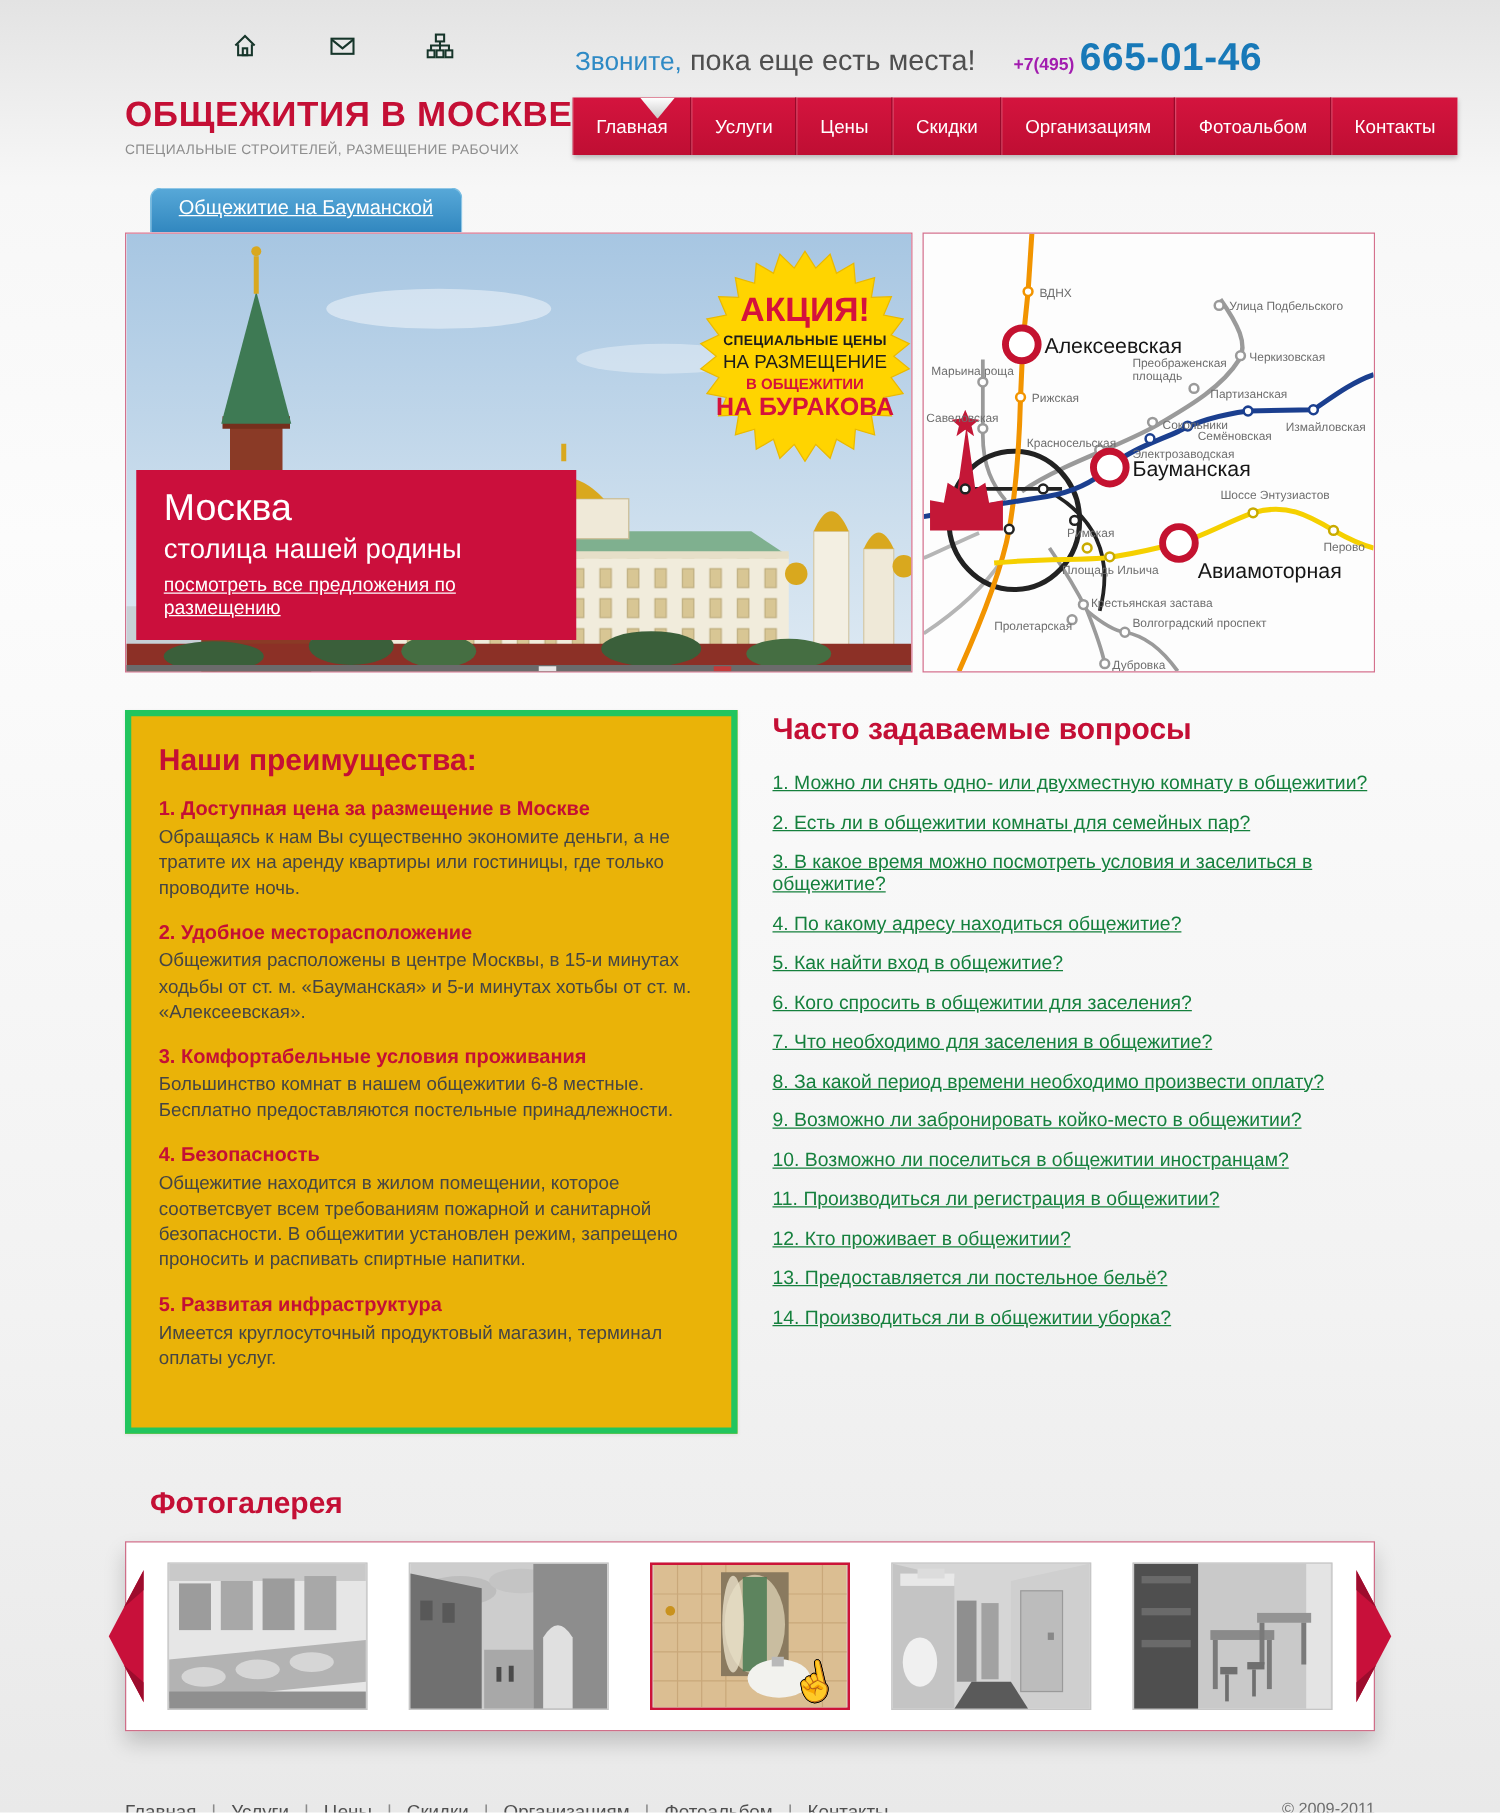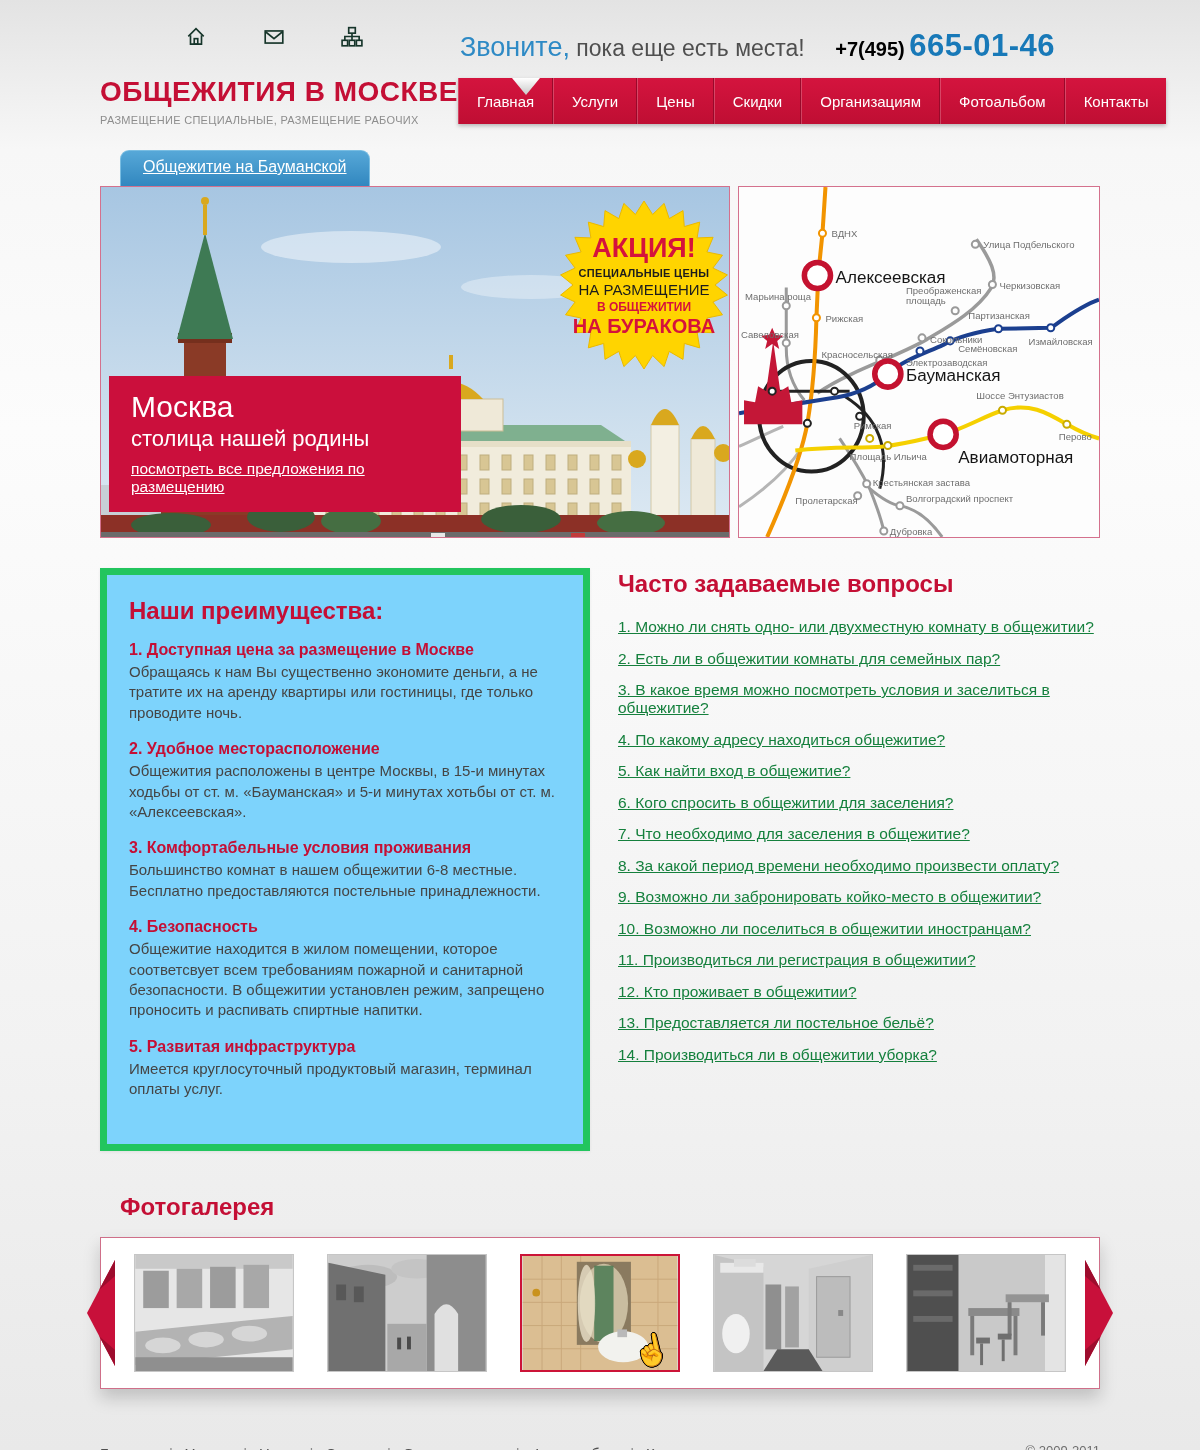--- a/index.html
+++ b/index.html
@@ -13,23 +13,23 @@
 
   
   .header { display:flex; }
   .header-left { width:360px; padding-top:6px; }
   .quick-icons { display:flex; gap:56px; padding-left:85px; height:26px; align-items:center; }
   .quick-icons a { display:inline-block; line-height:0; cursor:pointer; }
   .site-logo { margin-top:26px; font-size:28px; font-weight:bold; color:#c40f35; letter-spacing:0.5px; white-space:nowrap; }
   .logo-sub { margin-top:6px; font-size:11px; color:#8d8d8d; letter-spacing:0.3px; white-space:nowrap; }
   .header-right { flex:1; margin-left:0; }
   .call-line { padding:10px 0 0 2px; white-space:nowrap; }
-  .call-accent { font-size:27px; color:#2e8ac5; }
+  .call-accent { font-size:21px; color:#2e8ac5; }
   .call-rest { font-size:23px; color:#4f4f4f; }
-  .phone-prefix { font-size:20px; font-weight:bold; color:#000000; margin-left:26px; }
+  .phone-prefix { font-size:14px; font-weight:bold; color:#a21caf; margin-left:26px; }
   .phone-number { font-size:31px; font-weight:bold; color:#1879b8; letter-spacing:0.5px; }
   .main-nav { position:relative; margin-top:14px; height:46px; display:flex; align-items:stretch;
     background:linear-gradient(180deg,#d4143e,#bf0e33); box-shadow:0 2px 4px rgba(0,0,0,0.25); }
   .nav-notch { position:absolute; top:0; left:54px; width:28px; height:17px;
     background:linear-gradient(180deg,#ffffff,#c9c9c9); clip-path:polygon(0 0,100% 0,50% 100%); z-index:3; }
   .nav-item { display:flex; align-items:center; padding:0 18px; color:#fff; font-size:15px; cursor:pointer;
     border-left:1px solid rgba(255,255,255,0.22); border-right:1px solid #99092a; }
   .nav-item:first-child { border-left:none; }
   .nav-item:last-child { border-right:none; }
 
@@ -52,21 +52,21 @@
   .badge-l4 { font-size:12px; font-weight:bold; color:#d5123c; margin-top:2px; }
   .badge-l5 { font-size:20px; font-weight:bold; color:#d5123c; margin-top:1px; }
   .hero-caption { position:absolute; left:8px; bottom:25px; width:352px; background:#cb0f3c; color:#fff; padding:14px 20px 16px 22px; }
   .hero-title { font-size:30px; }
   .hero-sub { font-size:22px; margin-top:2px; }
   .hero-link { display:inline-block; margin-top:8px; font-size:15.5px; color:#fff; text-decoration:underline; cursor:pointer; }
   .map-box { width:362px; height:352px; border:1px solid #d4718d; background:#fff; overflow:hidden; }
 
   
   .columns { display:flex; margin-top:30px; align-items:flex-start; }
-  .adv-box { width:490px; background:#7dd3fc; border:7px solid #22c55e; box-shadow:0 1px 3px rgba(0,0,0,0.07); padding:22px 20px 28px 22px; min-height:468px; }
+  .adv-box { width:490px; background:#eab308; border:5px solid #22c55e; box-shadow:0 1px 3px rgba(0,0,0,0.07); padding:22px 20px 28px 22px; min-height:468px; }
   h2.section-title { font-size:24px; font-weight:bold; color:#c40f35; margin-bottom:16px; }
   .adv-item { margin-bottom:17px; }
   .adv-heading { font-size:16px; font-weight:bold; color:#c40f35; margin-bottom:3px; }
   .adv-text { font-size:15px; color:#454545; line-height:1.36; }
   .faq { margin-left:28px; width:482px; padding-top:2px; }
   .faq h2.section-title { margin-bottom:20px; }
   .faq-link { display:block; font-size:15.5px; color:#15803d; text-decoration:underline; margin-bottom:13.5px; cursor:pointer; }
 
   
   .gallery-title { margin:42px 0 14px 20px; }
@@ -114,21 +114,21 @@
           <svg width="22" height="22" viewBox="0 0 20 20" fill="none" stroke="#16352a" stroke-width="1.5">
             <rect x="7" y="1.5" width="6" height="5"></rect>
               <rect x="1" y="13" width="5" height="5"></rect>
               <rect x="7.5" y="13" width="5" height="5"></rect>
               <rect x="14" y="13" width="5" height="5"></rect>
             <path d="M10 6.5 V9.5 M3.5 13 V9.5 H16.5 V13 M10 9.5 V13"></path>
           </svg>
         </a>
       </div>
       <div class="site-logo">ОБЩЕЖИТИЯ В МОСКВЕ</div>
-      <div class="logo-sub">РАЗМЕЩЕНИЕ СПЕЦИАЛЬНЫЕ, РАЗМЕЩЕНИЕ РАБОЧИХ</div>
+      <div class="logo-sub">СПЕЦИАЛЬНЫЕ СТРОИТЕЛЕЙ, РАЗМЕЩЕНИЕ РАБОЧИХ</div>
     </div>
     <div class="header-right">
       <div class="call-line">
         <span class="call-accent">Звоните,</span><span class="call-rest"> пока еще есть места!</span>
         <span class="phone-prefix">+7(495)</span>
         <span class="phone-number">665-01-46</span>
       </div>
       <nav class="main-nav" id="main-nav">
         <div class="nav-notch"></div>
       <div class="nav-item">Главная</div>

